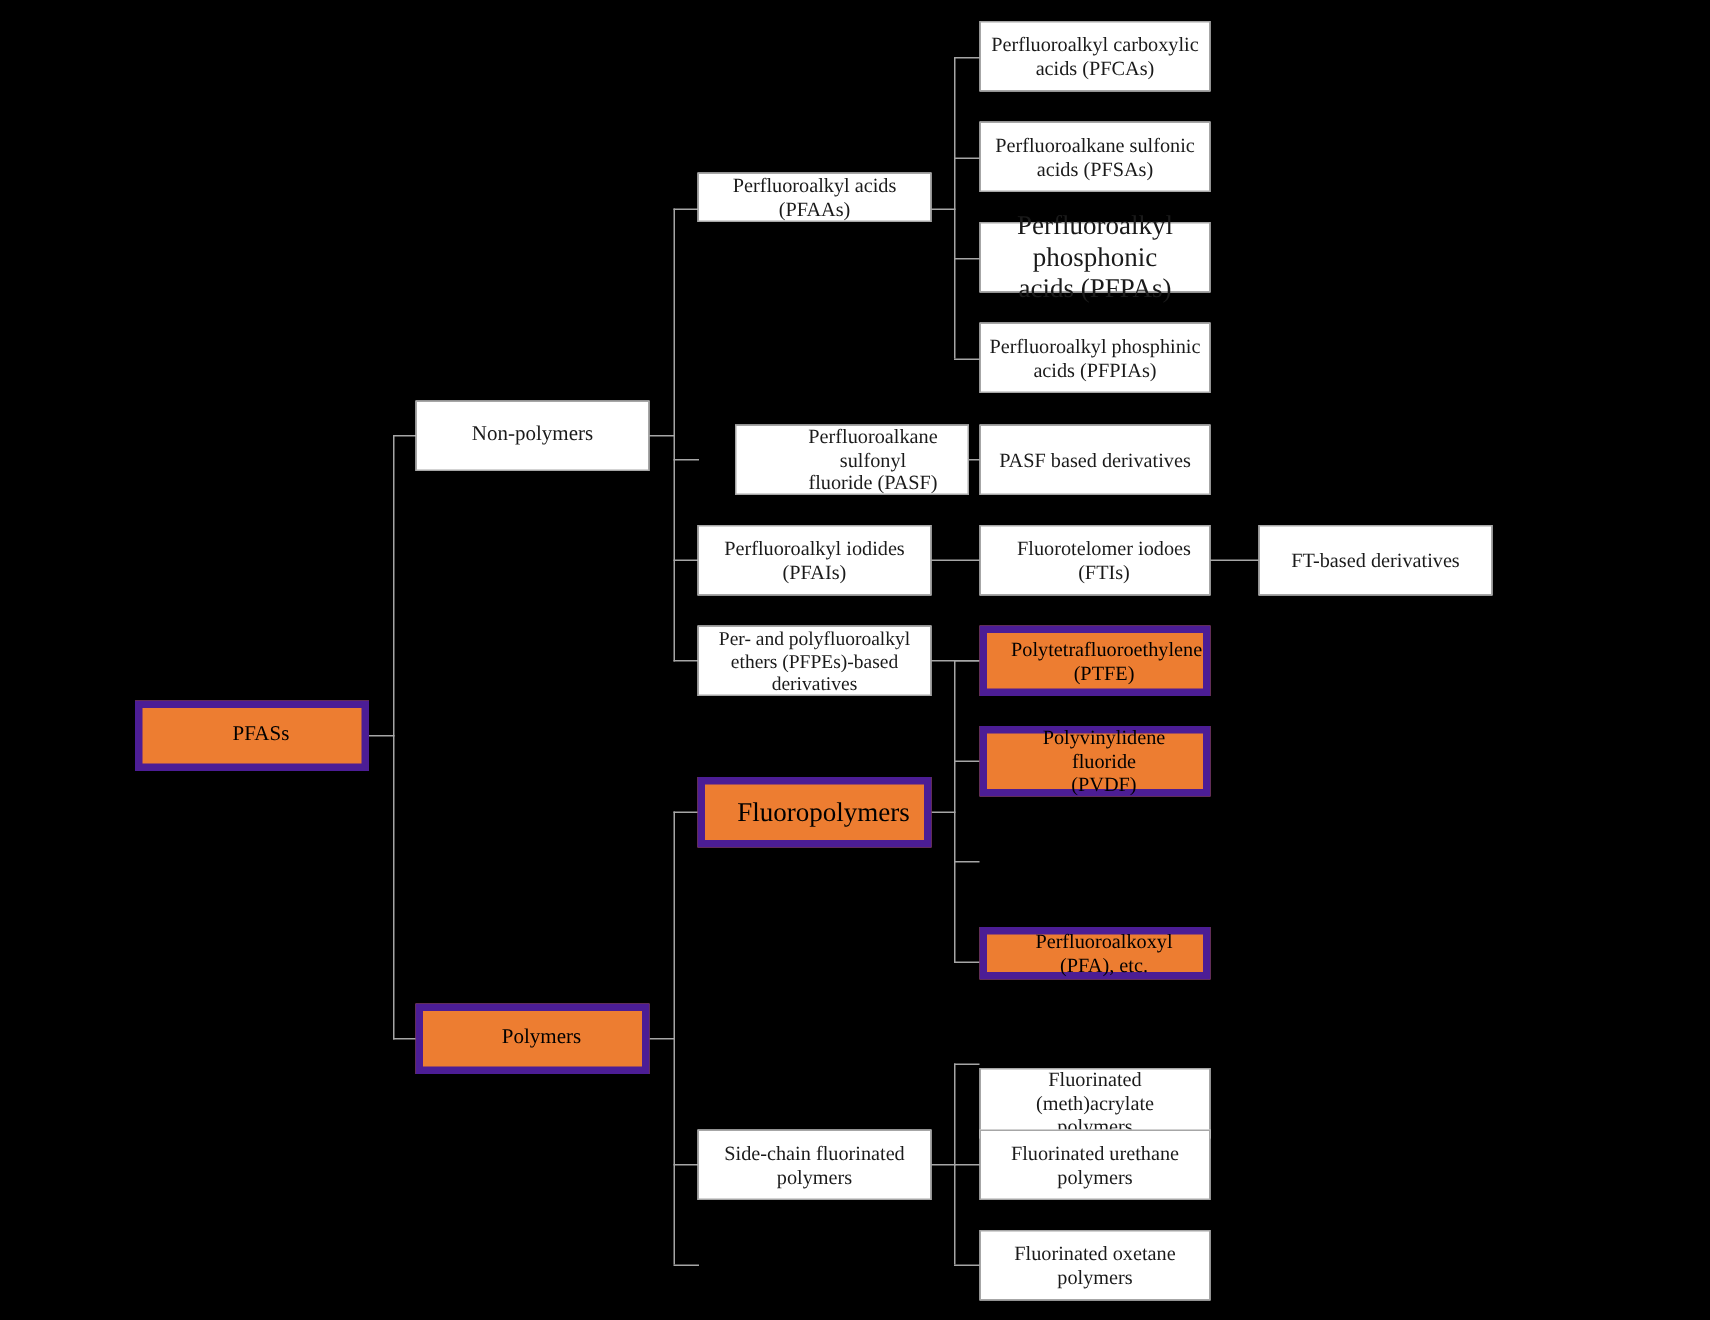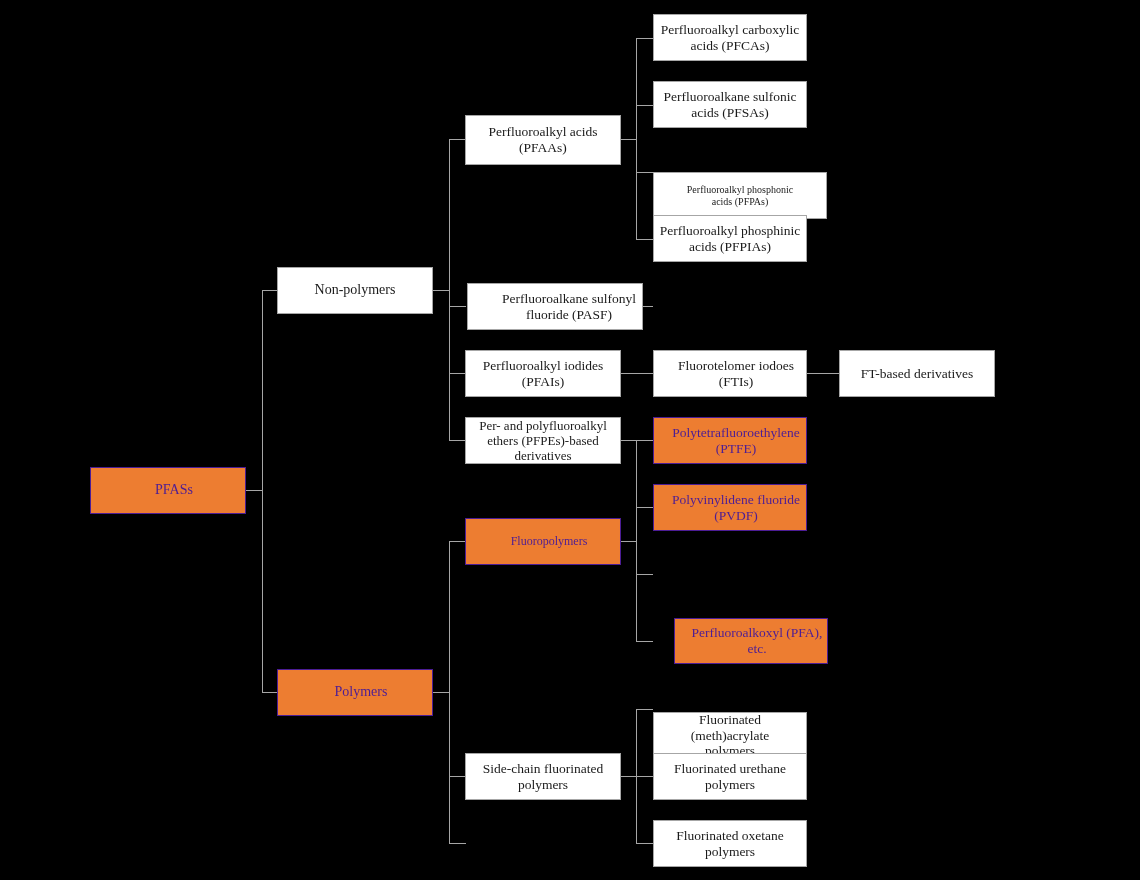--- a/index.html
+++ b/index.html
@@ -34,22 +34,22 @@
     white-space: pre-line;
     font-family: Liberation Serif, serif;
   }
   .node.white {
     background: #ffffff;
     border: 1px solid #a6a6a6;
     color: #1a1a1a;
   }
   .node.orange {
     background: #ed7d31;
-    border: 1px solid #4c1d95;
-    color: #4c1d95;
+    border: 5px solid #4c1d95;
+    color: #000000;
     padding-left: 16px;
   }
   .connector {
     position: absolute;
     background: #a6a6a6;
     z-index: 1;
   }
   .connector.h { height: 1px; }
   .connector.v { width: 1px; }
 </style>
@@ -108,71 +108,74 @@
   </div>
 
   <div class="node white" style="left:277px; top:267px; width:156px; height:47px; font-size:14px;">
     <span class="node-label">Non-polymers</span>
   </div>
 
   <div class="node orange" style="left:277px; top:669px; width:156px; height:47px; font-size:14px;">
     <span class="node-label">Polymers</span>
   </div>
 
-  <div class="node white" style="left:465px; top:115px; width:156px; height:50px; font-size:13.5px;">
+  <div class="node white" style="left:465px; top:115px; width:156px; height:33px; font-size:13.5px;">
     <span class="node-label">Perfluoroalkyl acids
 (PFAAs)</span>
   </div>
 
-  <div class="node white" style="left:467px; top:283px; width:176px; height:47px; font-size:13.5px;padding-left:32px;">
+  <div class="node white" style="left:490px; top:283px; width:156px; height:47px; font-size:13.5px;padding-left:32px;">
     <span class="node-label">Perfluoroalkane sulfonyl
 fluoride (PASF)</span>
   </div>
 
   <div class="node white" style="left:465px; top:417px; width:156px; height:47px; font-size:13px;">
     <span class="node-label">Per- and polyfluoroalkyl
 ethers (PFPEs)-based
 derivatives</span>
   </div>
 
   <div class="node white" style="left:465px; top:350px; width:156px; height:47px; font-size:13.5px;">
     <span class="node-label">Perfluoroalkyl iodides
 (PFAIs)</span>
   </div>
 
-  <div class="node orange" style="left:465px; top:518px; width:156px; height:47px; font-size:12px;">
+  <div class="node orange" style="left:465px; top:518px; width:156px; height:47px; font-size:18px;">
     <span class="node-label">Fluoropolymers</span>
   </div>
 
   <div class="node white" style="left:465px; top:753px; width:156px; height:47px; font-size:13.5px;">
     <span class="node-label">Side-chain fluorinated
 polymers</span>
   </div>
 
 
   <div class="node white" style="left:653px; top:14px; width:154px; height:47px; font-size:13.5px;">
     <span class="node-label">Perfluoroalkyl carboxylic
 acids (PFCAs)</span>
   </div>
 
   <div class="node white" style="left:653px; top:81px; width:154px; height:47px; font-size:13.5px;">
     <span class="node-label">Perfluoroalkane sulfonic
 acids (PFSAs)</span>
   </div>
 
-  <div class="node white" style="left:653px; top:148px; width:174px; height:47px; font-size:10px;margin-top:24px;">
+  <div class="node white" style="left:653px; top:148px; width:154px; height:47px; font-size:18px;">
     <span class="node-label">Perfluoroalkyl phosphonic
 acids (PFPAs)</span>
   </div>
 
   <div class="node white" style="left:653px; top:215px; width:154px; height:47px; font-size:13.5px;">
     <span class="node-label">Perfluoroalkyl phosphinic
 acids (PFPIAs)</span>
   </div>
 
+  <div class="node white" style="left:653px; top:283px; width:154px; height:47px; font-size:13.5px;">
+    <span class="node-label">PASF based derivatives</span>
+  </div>
 
   <div class="node white" style="left:653px; top:350px; width:154px; height:47px; font-size:13.5px;padding-left:16px;">
     <span class="node-label">Fluorotelomer iodoes
 (FTIs)</span>
   </div>
 
   <div class="node white" style="left:839px; top:350px; width:156px; height:47px; font-size:13.5px;">
     <span class="node-label">FT-based derivatives</span>
   </div>
 
@@ -180,21 +183,21 @@
     <span class="node-label">Polytetrafluoroethylene
 (PTFE)</span>
   </div>
 
   <div class="node orange" style="left:653px; top:484px; width:154px; height:47px; font-size:13.5px;">
     <span class="node-label">Polyvinylidene fluoride
 (PVDF)</span>
   </div>
 
 
-  <div class="node orange" style="left:674px; top:618px; width:154px; height:46px; font-size:13.5px;">
+  <div class="node orange" style="left:653px; top:618px; width:154px; height:35px; font-size:13.5px;">
     <span class="node-label">Perfluoroalkoxyl (PFA), etc.</span>
   </div>
 
   <div class="node white" style="left:653px; top:712px; width:154px; height:47px; font-size:13.5px;">
     <span class="node-label">Fluorinated (meth)acrylate
 polymers</span>
   </div>
 
   <div class="node white" style="left:653px; top:753px; width:154px; height:47px; font-size:13.5px;">
     <span class="node-label">Fluorinated urethane

